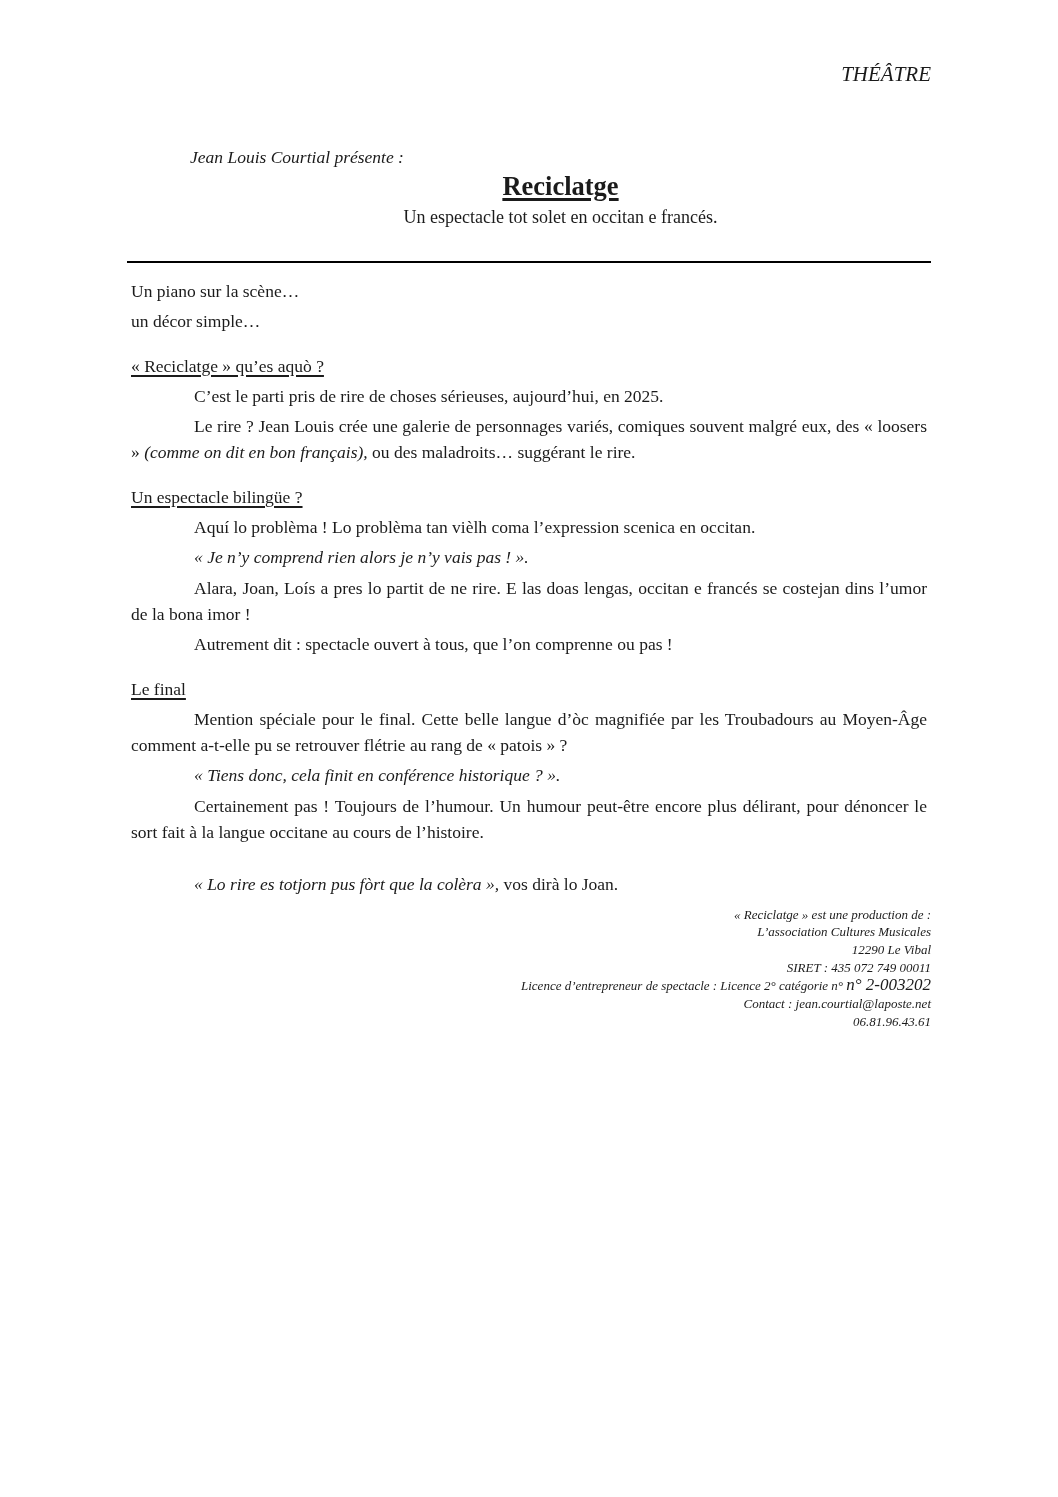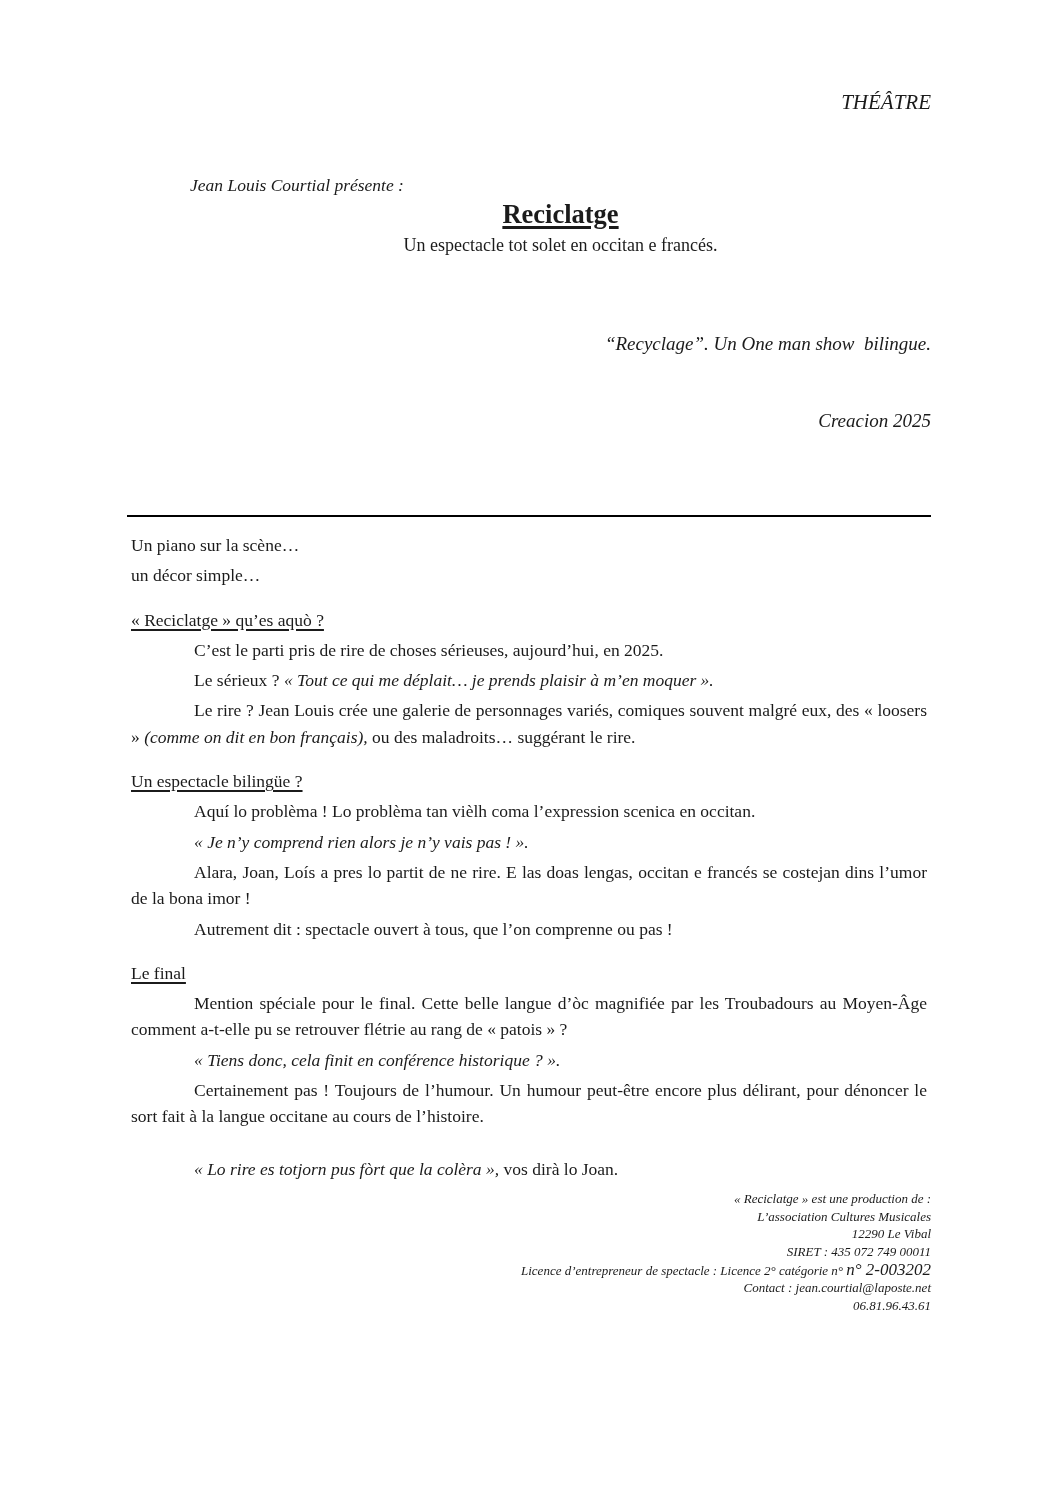--- a/index.html
+++ b/index.html
@@ -13,21 +13,21 @@
     height: 1497px;
     margin: 0;
     background: #ffffff;
     color: #1b1b1b;
     font-family: "Liberation Serif", "DejaVu Serif", serif;
     box-sizing: border-box;
     padding: 0 127px;
     overflow: hidden;
   }
   .theatre {
-    padding-top: 90px;
+    padding-top: 62px;
     text-align: right;
     font-style: italic;
     font-size: 21px;
     line-height: 25px;
   }
   .presenter {
     margin: 57px 0 0 63px;
     font-style: italic;
     font-size: 17.5px;
     line-height: 26px;
@@ -97,35 +97,30 @@
 <div class="page">
 
   <div class="theatre">THÉÂTRE</div>
 
   <div class="presenter">Jean Louis Courtial présente :</div>
 
   <h1 class="title">Reciclatge</h1>
 
   <div class="subtitle">Un espectacle tot solet en occitan e francés.</div>
 
-  <div class="tagline">
-    <div>“Recyclage”. Un One man show  bilingue.</div>
-    <div>Creacion 2025</div>
-  </div>
 
   <div class="rule"></div>
 
   <div class="bodytext">
 
     <p class="ind1">Un piano sur la scène…</p>
     <p class="ind2">un décor simple…</p>
 
     <p class="heading">« Reciclatge » qu’es aquò ?</p>
     <p class="para">C’est le parti pris de rire de choses sérieuses, aujourd’hui, en 2025.</p>
-    <p class="para"><span>Le sérieux ? </span><span class="it">« Tout ce qui me déplait… je prends plaisir à m’en moquer ».</span></p>
     <p class="para just"><span>Le rire ? Jean Louis crée une galerie de personnages variés, comiques souvent malgré eux, des « loosers » </span><span class="it">(comme on dit en bon français),</span><span> ou des maladroits… suggérant le rire.</span></p>
 
     <p class="heading">Un espectacle bilingüe ?</p>
     <p class="para">Aquí lo problèma ! Lo problèma tan vièlh coma l’expression scenica en occitan.</p>
     <p class="para it">« Je n’y comprend rien alors je n’y vais pas ! ».</p>
     <p class="para just">Alara, Joan, Loís a pres lo partit de ne rire. E las doas lengas, occitan e francés se costejan dins l’umor de la bona imor !</p>
     <p class="para">Autrement dit : spectacle ouvert à tous, que l’on comprenne ou pas !</p>
 
     <p class="heading">Le final</p>
     <p class="para just">Mention spéciale pour le final. Cette belle langue d’òc magnifiée par les Troubadours au Moyen-Âge comment a-t-elle pu se retrouver flétrie au rang de « patois » ?</p>

